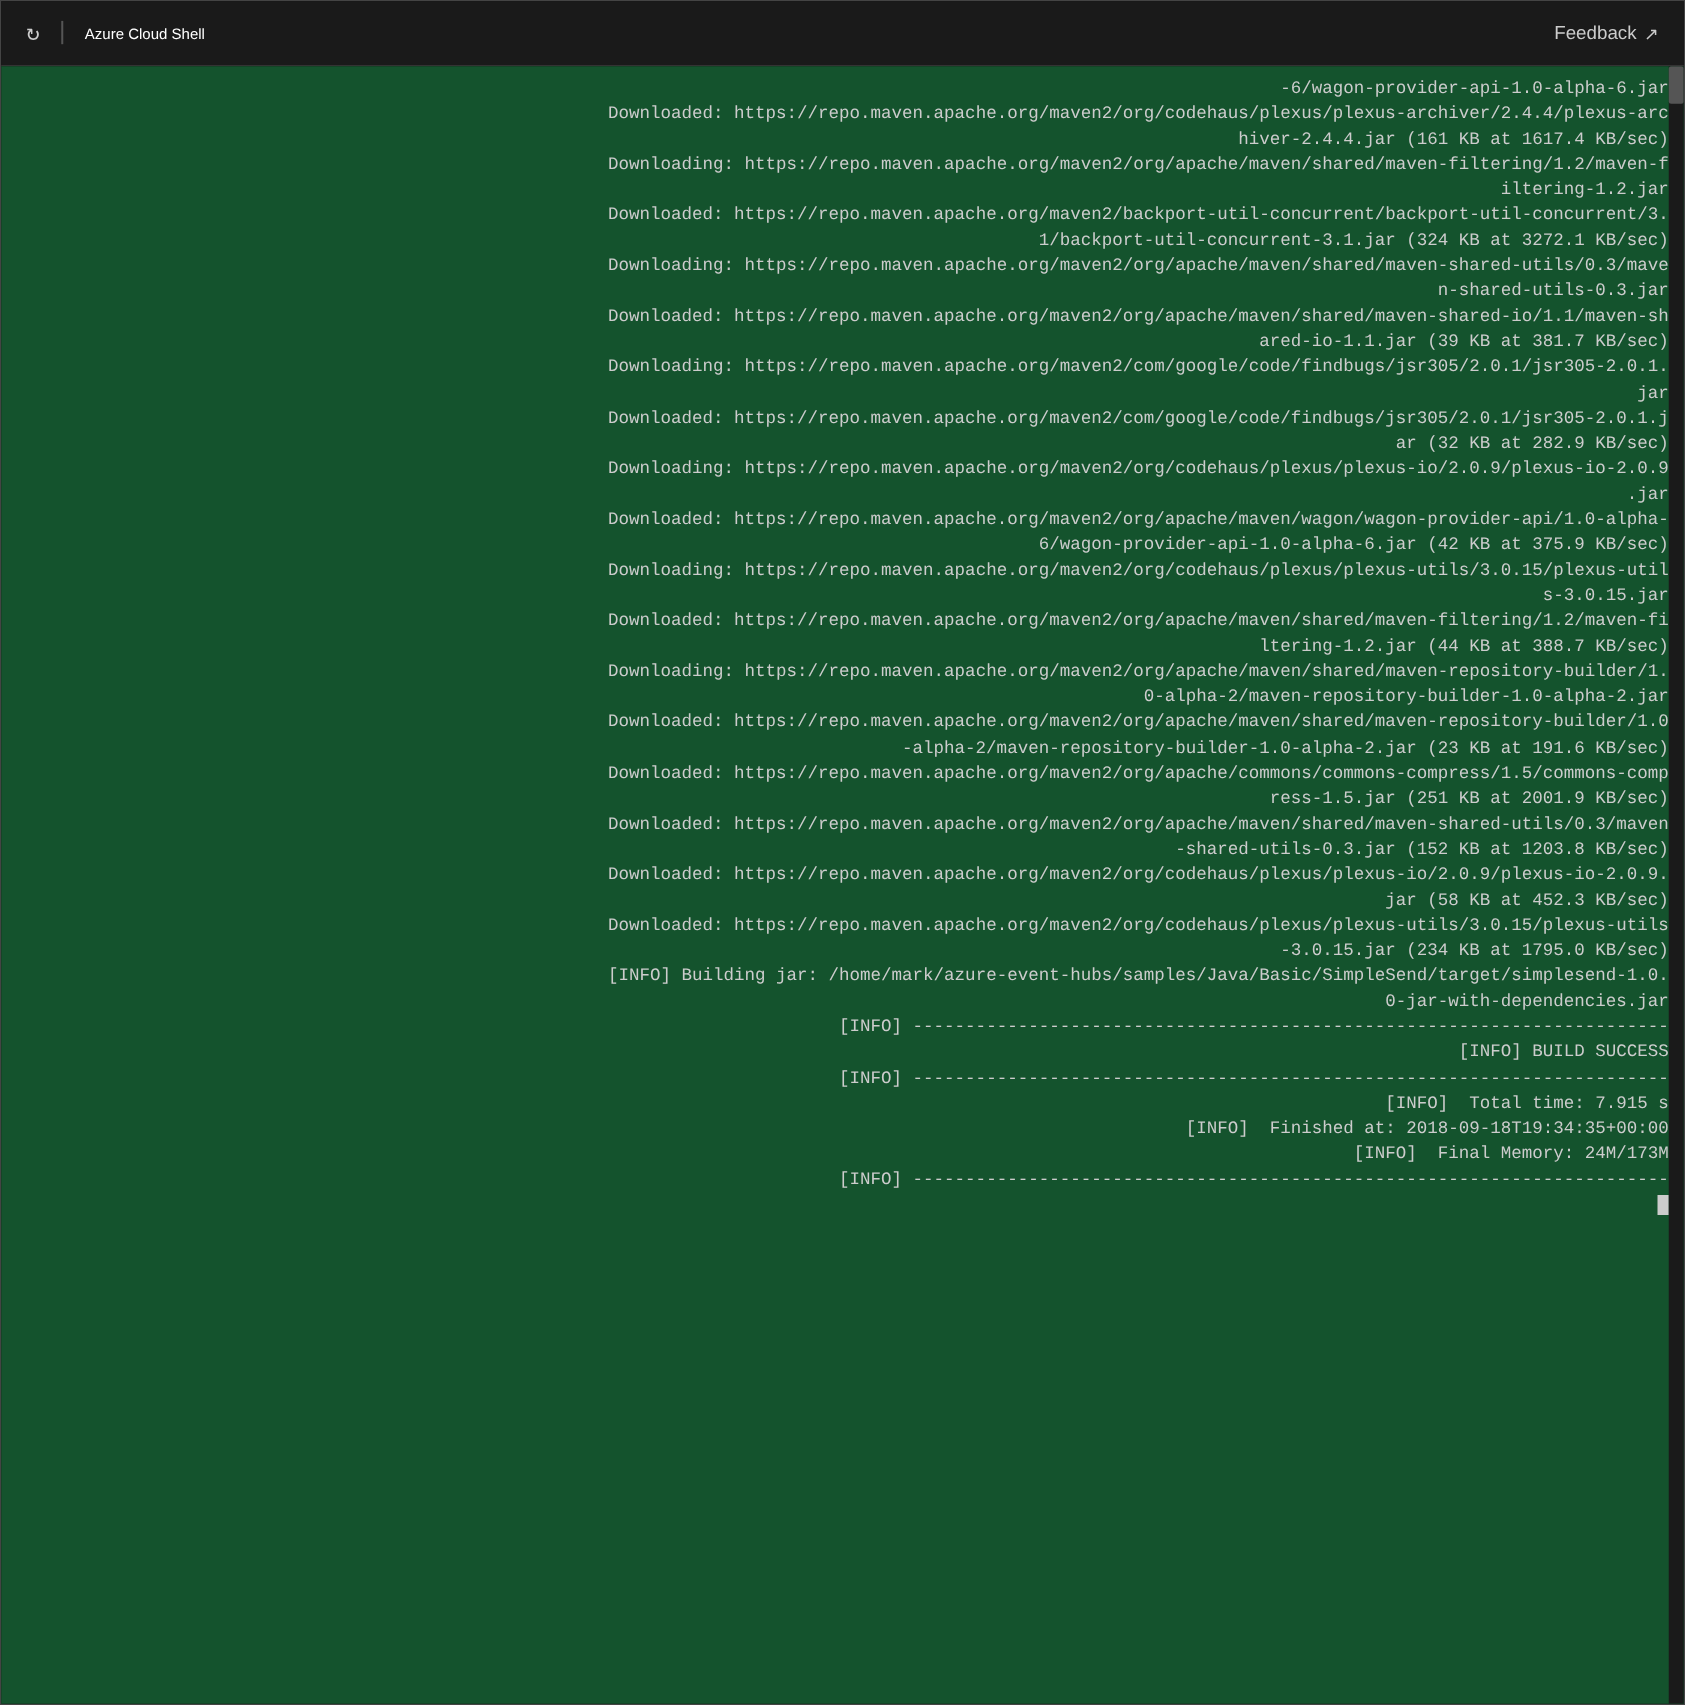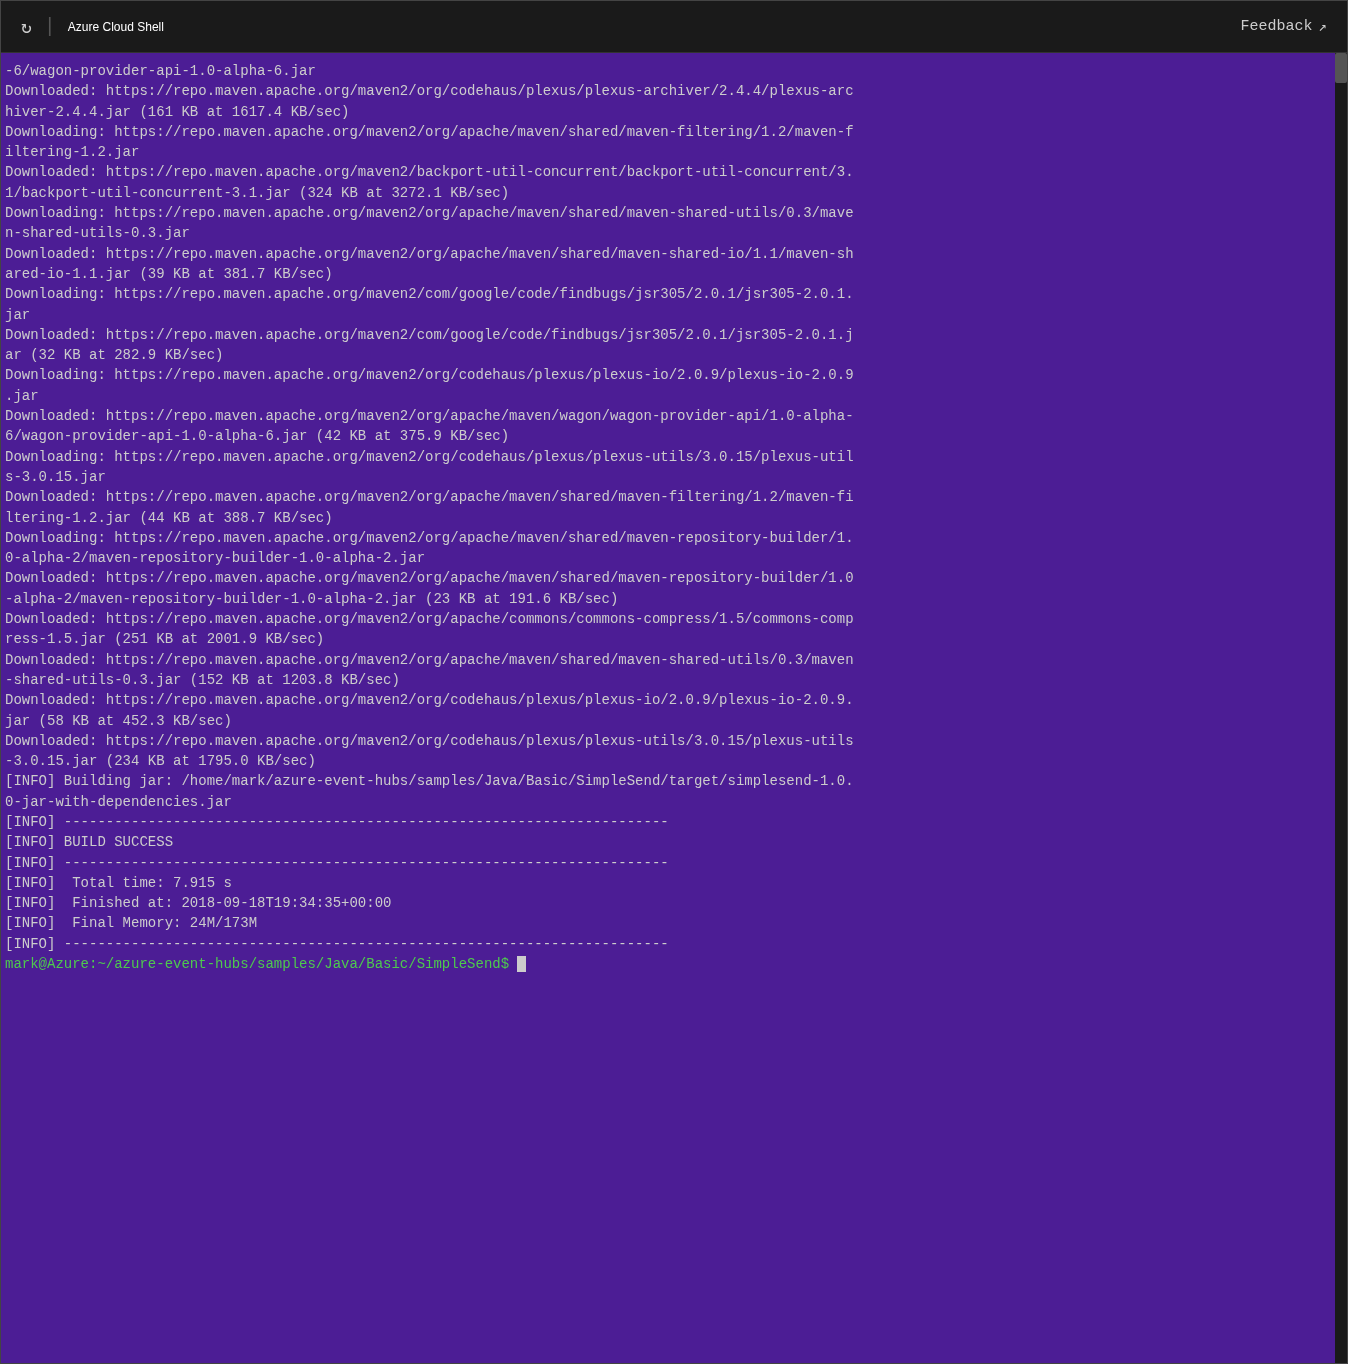--- a/index.html
+++ b/index.html
@@ -62,37 +62,38 @@
 
     .titlebar-right {
       display: flex;
       align-items: center;
       gap: 8px;
     }
 
     .feedback-btn {
       color: #ccc;
       font-size: 15px;
-      font-family: Liberation Mono, monospace;
+      font-family: Liberation Sans, sans-serif;
       cursor: pointer;
       display: flex;
       align-items: center;
       gap: 6px;
     }
 
     .feedback-icon {
       font-size: 14px;
     }
 
     .terminal-body {
       flex: 1;
-      background: #4c1d95;
+      background: #14532d;
       padding: 8px 12px 8px 4px;
       overflow: hidden;
       position: relative;
+      text-align: right;
     }
 
     .terminal-content {
       color: #cccccc;
       font-size: 14px;
       line-height: 1.45;
       white-space: pre-wrap;
       word-break: break-all;
       font-family: 'Courier New', Courier, monospace;
     }
@@ -194,18 +195,18 @@
 [INFO] Building jar: /home/mark/azure-event-hubs/samples/Java/Basic/SimpleSend/target/simplesend-1.0.
 0-jar-with-dependencies.jar
 [INFO] ------------------------------------------------------------------------
 [INFO] BUILD SUCCESS
 [INFO] ------------------------------------------------------------------------
 [INFO]  Total time: 7.915 s
 [INFO]  Finished at: 2018-09-18T19:34:35+00:00
 [INFO]  Final Memory: 24M/173M
 [INFO] ------------------------------------------------------------------------
 </div>
-    <div class="prompt-line" id="prompt-line"><span>mark@Azure:~/azure-event-hubs/samples/Java/Basic/SimpleSend$ </span><span class="cursor"></span></div>
+    <div class="prompt-line" id="prompt-line"><span class="cursor"></span></div>
     <div class="scrollbar">
       <div class="scrollbar-thumb"></div>
     </div>
   </div>
 </div>
 
 </body></html>

